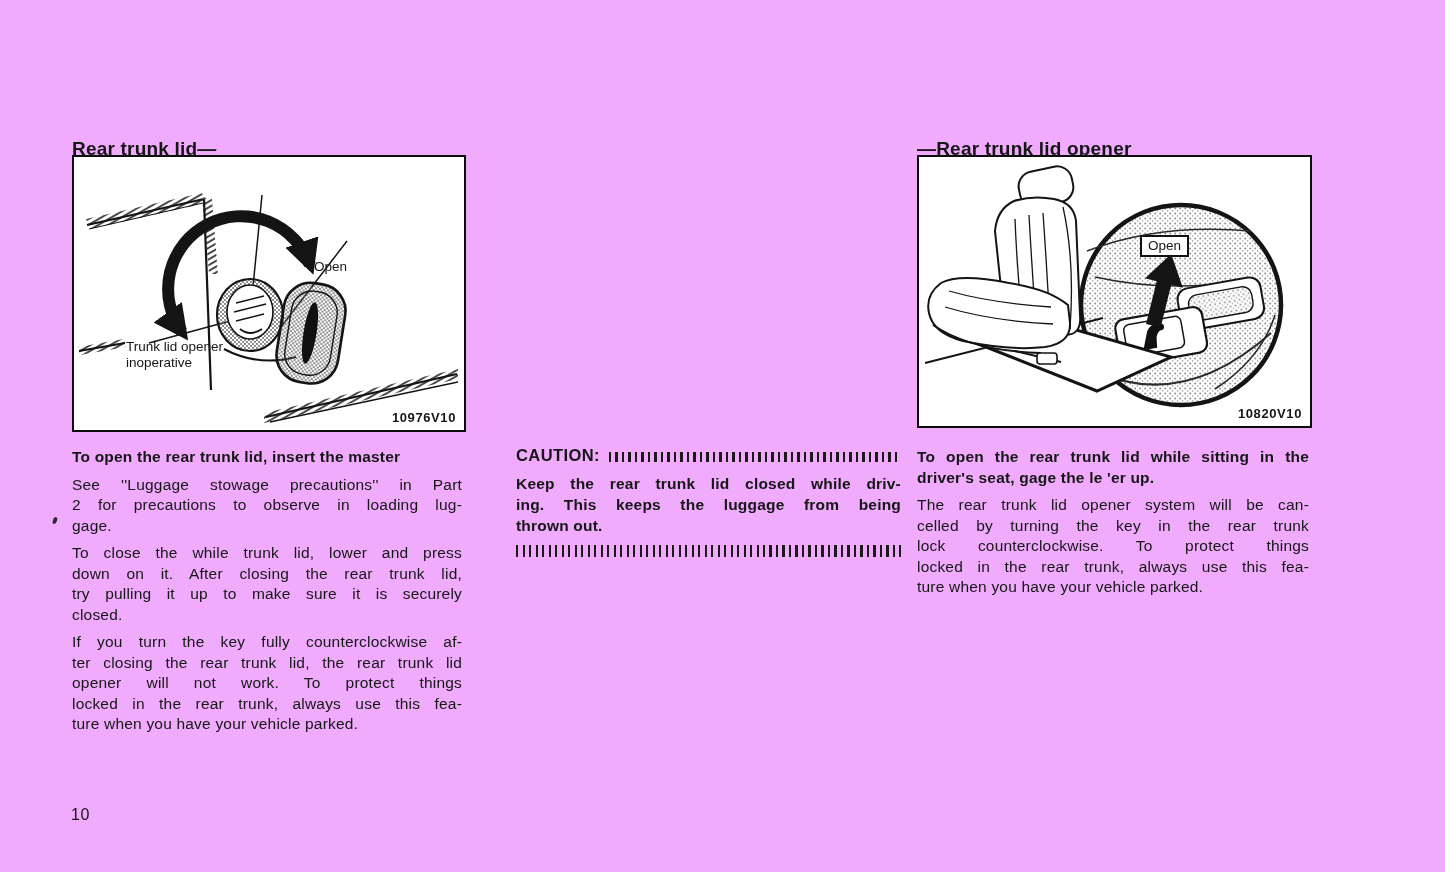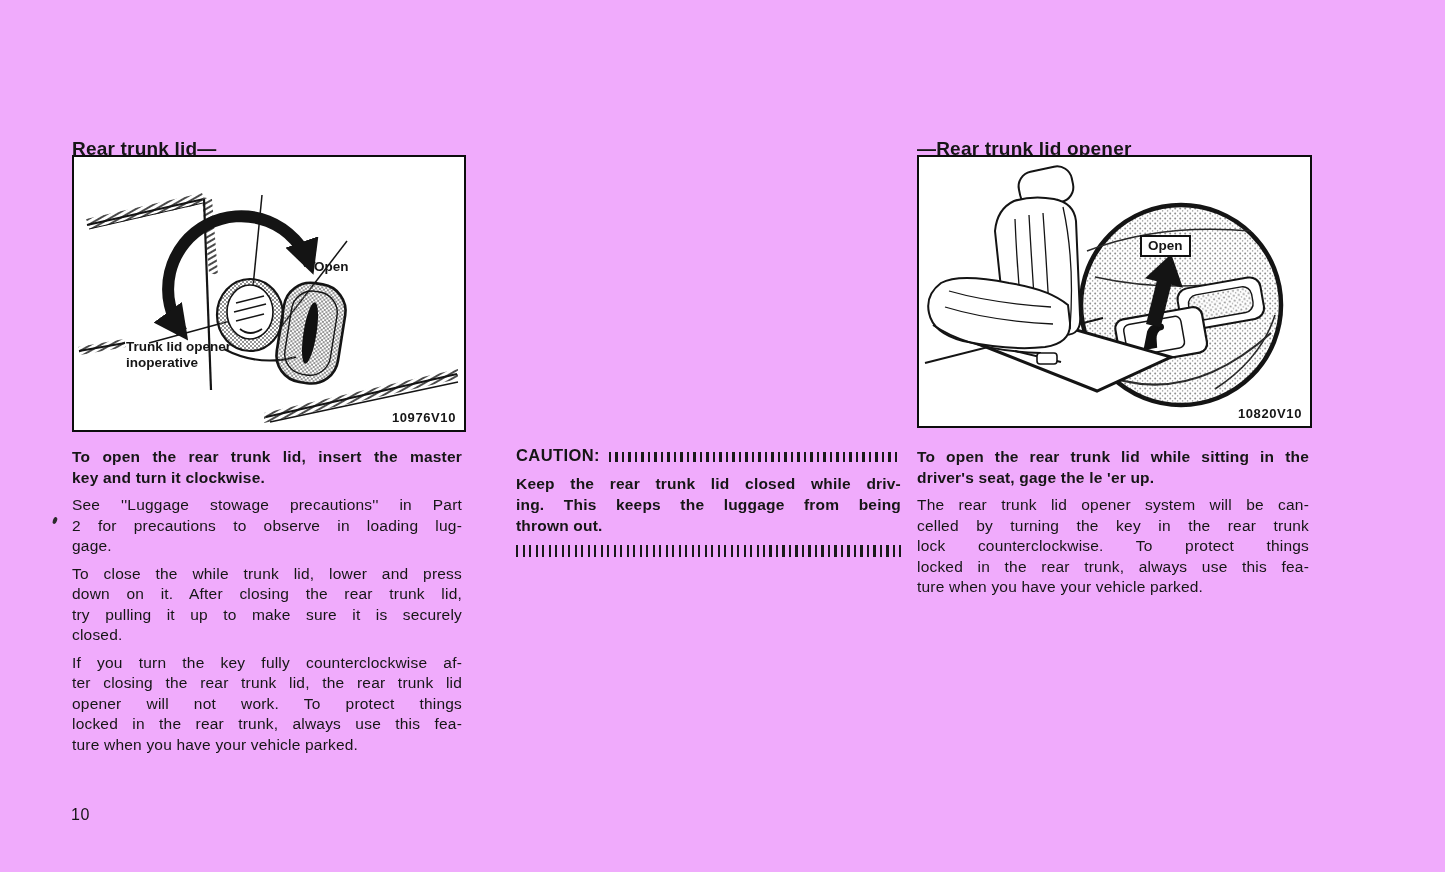--- a/index.html
+++ b/index.html
@@ -21,21 +21,21 @@
   .figure{
     position:absolute;
     border:2px solid #0d0d0d;
     background:#fff;
   }
   .figure-left{left:72px;top:155px;width:390px;height:273px;}
   .figure-right{left:917px;top:155px;width:391px;height:269px;}
   .figure svg{position:absolute;left:0;top:0;}
   .fig-label{
     position:absolute;
-    font-size:13.5px;font-weight:bold;line-height:16px;
+    font-size:13.5px;font-weight:normal;line-height:16px;
     white-space:nowrap;
   }
   .fig-code{
     position:absolute;right:8px;bottom:5px;
     font-size:13px;font-weight:bold;letter-spacing:.6px;
   }
   .textcol{position:absolute;}
   .textcol-left{left:72px;top:447px;width:390px;}
   .textcol-mid{left:516px;top:446px;width:385px;}
   .textcol-right{left:917px;top:447px;width:392px;}
@@ -133,21 +133,20 @@
     <div class="fig-label" style="left:52px;top:182px;">
       <span style="display:block">Trunk lid opener</span>
       <span style="display:block">inoperative</span>
     </div>
     <div class="fig-code">10976V10</div>
   </div>
 
   <div class="textcol textcol-left">
     <p class="para bold">
         <span class="tline">To open the rear trunk lid, insert the master</span>
-        <span class="tline">key and turn it clockwise.</span>
       </p>
     <p class="para">
         <span class="tline">See ''Luggage stowage precautions'' in Part</span>
         <span class="tline">2 for precautions to observe in loading lug-</span>
         <span class="tline">gage.</span>
       </p>
     <p class="para">
         <span class="tline">To close the while trunk lid, lower and press</span>
         <span class="tline">down on it. After closing the rear trunk lid,</span>
         <span class="tline">try pulling it up to make sure it is securely</span>

